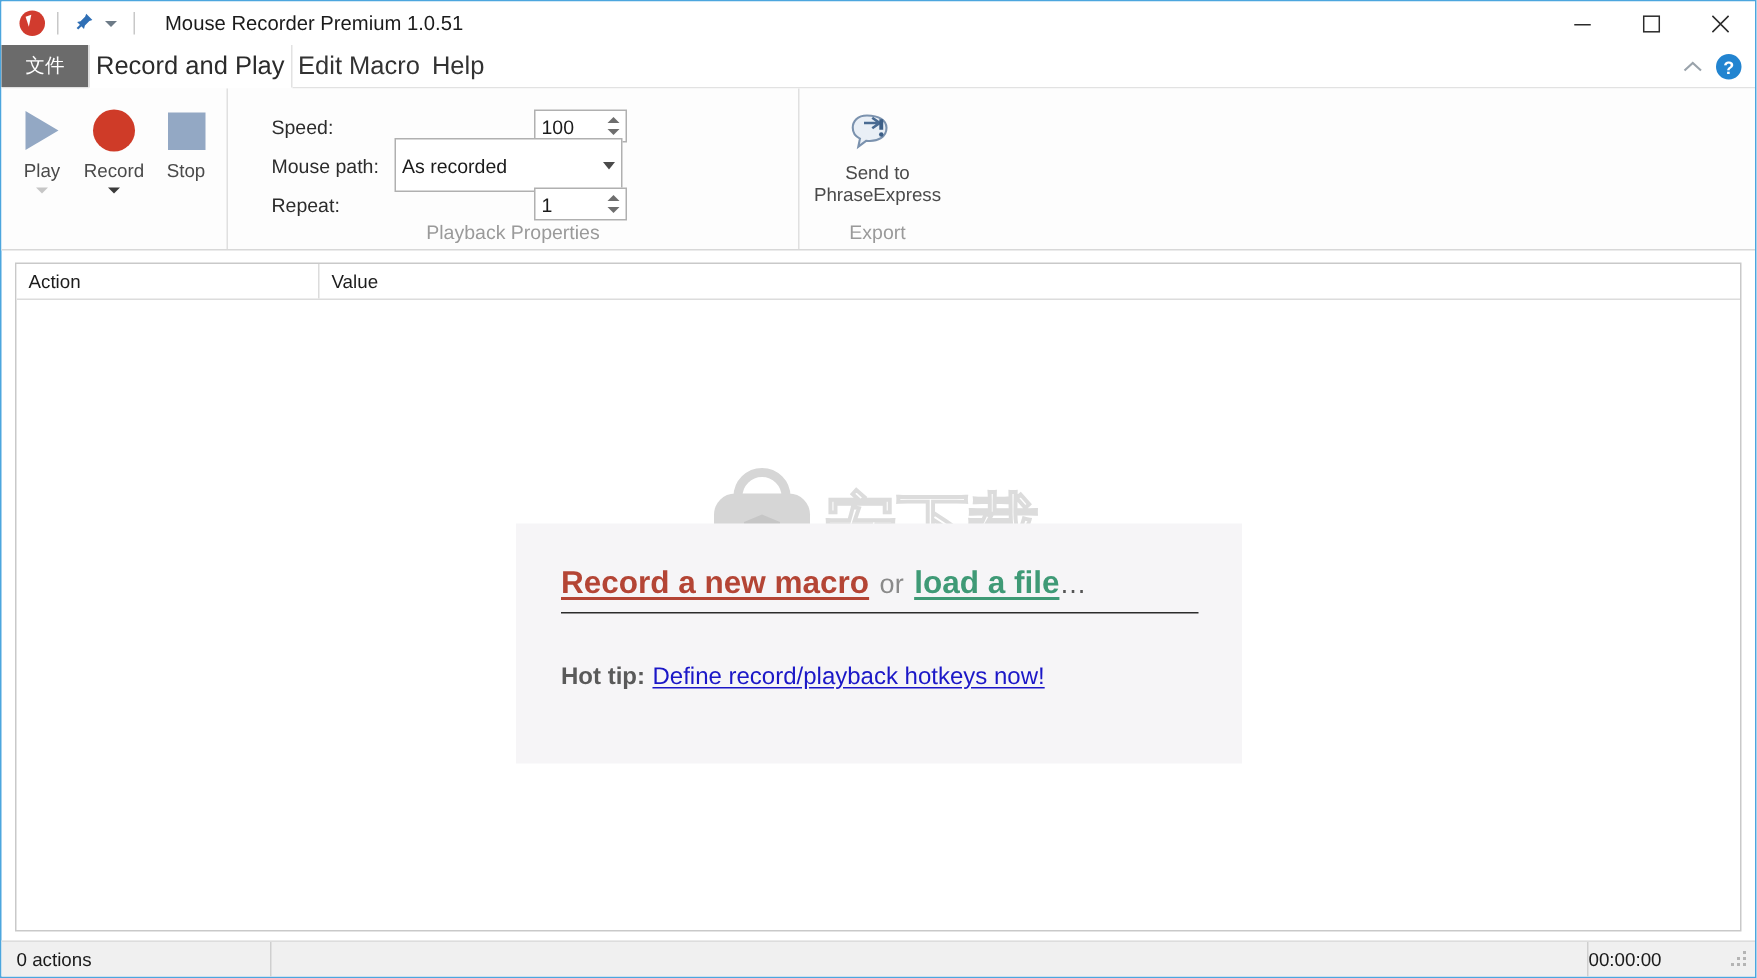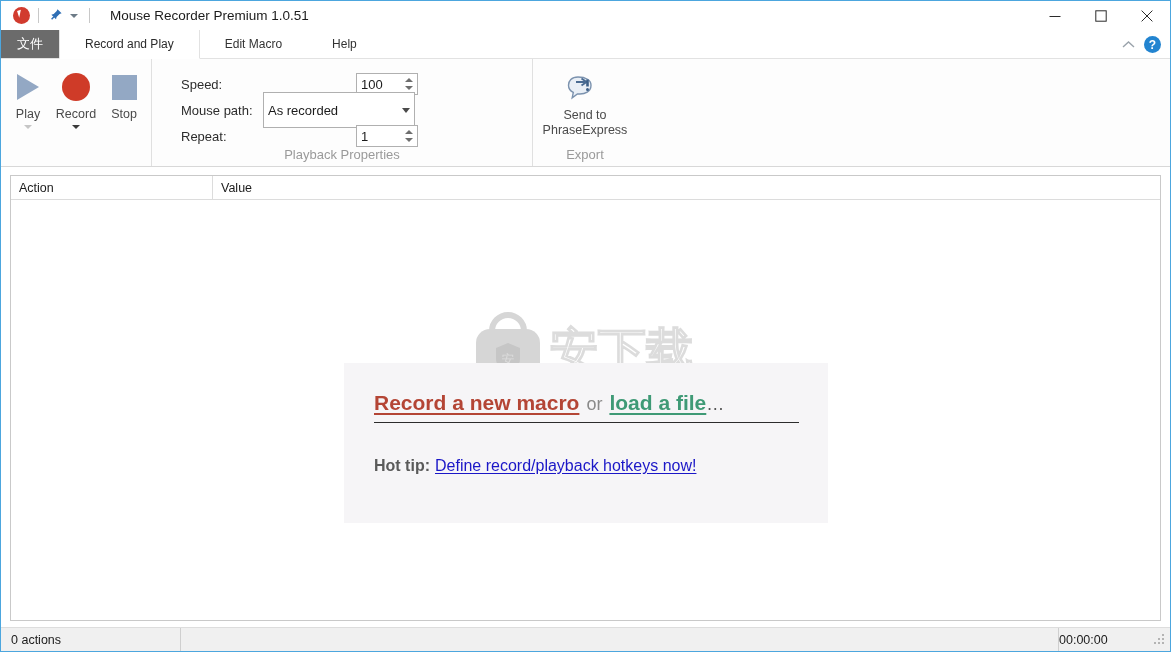--- a/index.html
+++ b/index.html
@@ -115,22 +115,22 @@
     min-height: 29px;
     background: #ffffff;
     display: flex;
     align-items: stretch;
     border-bottom: 1px solid #e2e2e2;
     box-sizing: border-box;
   }
   .tab {
     display: flex;
     align-items: center;
-    padding: 0 25px;
-    font-size: 12px;
+    padding: 0 4px;
+    font-size: 17px;
     color: #333333;
     white-space: nowrap;
     box-sizing: border-box;
   }
   .tab.file-tab {
     background: #6b6b6b;
     color: #ffffff;
     padding: 0 16px;
     font-size: 13px;
   }
@@ -414,21 +414,21 @@
     width: 252px;
     height: 96px;
     pointer-events: none;
     opacity: 1;
   }
 
   
   .welcome {
     position: absolute;
     left: 333px;
-    top: 163px;
+    top: 149px;
     width: 484px;
     height: 160px;
     background: #f6f5f7;
     box-sizing: border-box;
   }
   .wel-line1 {
     position: absolute;
     left: 30px;
     top: 28px;
     white-space: nowrap;

